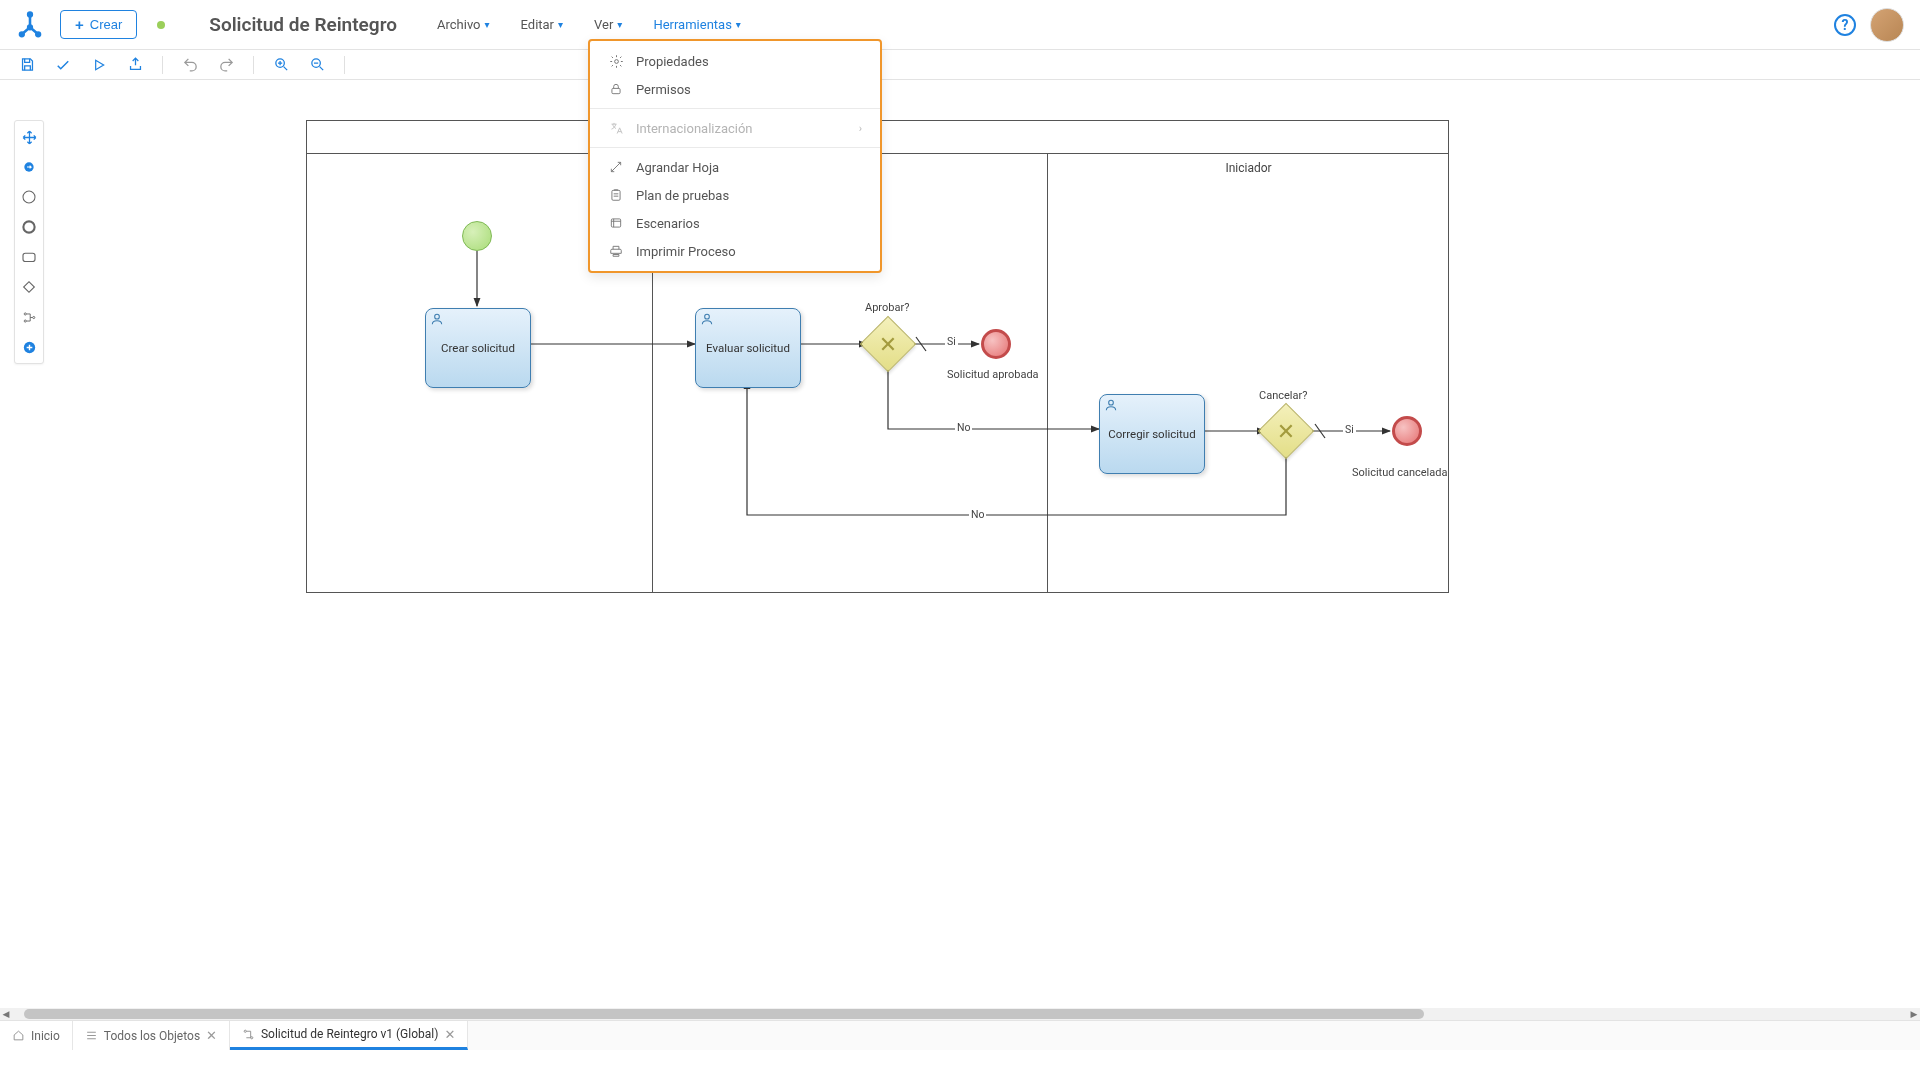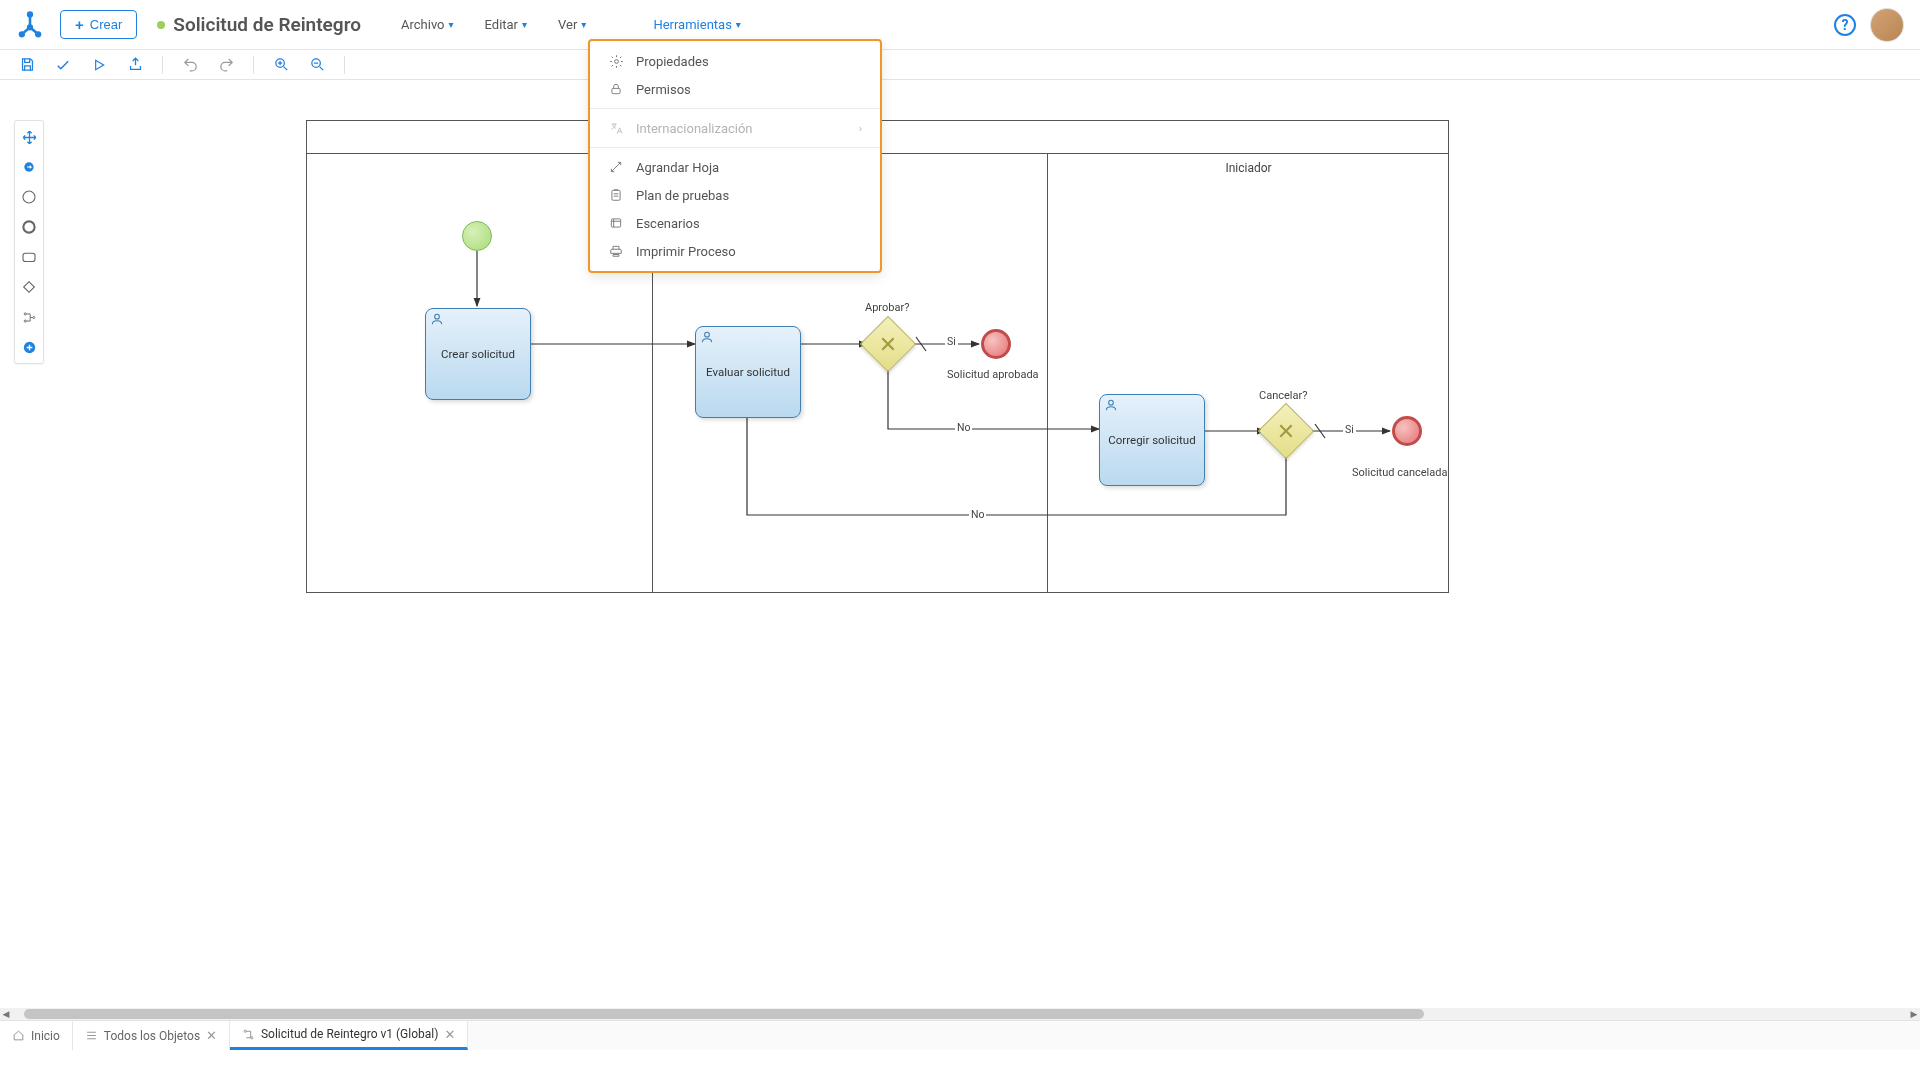--- a/index.html
+++ b/index.html
@@ -2,24 +2,24 @@
 <html><head>
 <meta charset="utf-8">
 <style>
   * { box-sizing: border-box; margin: 0; padding: 0; }
   html, body { width: 100%; height: 100%; font-family: -apple-system, BlinkMacSystemFont, "Segoe UI", Roboto, Helvetica, Arial, sans-serif; font-size: 13px; color: #464646; background:#fff; overflow:hidden;}
   .topbar { display:flex; align-items:center; height:50px; padding:0 16px; border-bottom:1px solid #e3e3e3; position:relative;}
   .logo-icon { width:28px; height:28px; color:#1f82e0;}
   .create-btn { margin-left:16px; border:1px solid #1f82e0; color:#1f82e0; background:#fff; border-radius:4px; padding:6px 14px; font-size:13px; display:flex; align-items:center; gap:6px; cursor:pointer; font-weight:500;}
   .title-block { margin-left:20px; display:flex; align-items:center; gap:8px; }
   .status-dot { width:8px; height:8px; border-radius:50%; background:#9bcf5a; display:inline-block;}
-  .title-text { font-size:19px; font-weight:600; color:#555;}
+  .title-text { font-size:19px; font-weight:600; color:#555;margin-left:36px;}
   .menus { margin-left:40px; display:flex; gap:31px; }
   .menu-item { color:#555; font-size:13px; cursor:pointer; display:flex; align-items:center; gap:4px; }
-  .menu-item.active { color:#1f82e0;margin-left:36px; }
+  .menu-item.active { color:#1f82e0; }
   .chevron { color:#1f82e0; font-size:10px; }
   .topbar-right { margin-left:auto; display:flex; align-items:center; gap:14px;}
   .help-icon { width:22px; height:22px; border:2px solid #1f82e0; border-radius:50%; color:#1f82e0; display:flex; align-items:center; justify-content:center; font-weight:700; font-size:14px;}
   .avatar { width:34px; height:34px; border-radius:50%; background:linear-gradient(135deg,#d4a374,#b88654); border:1px solid #ddd;}
   .toolbar { height:30px; display:flex; align-items:center; gap:18px; padding:0 18px; border-bottom:1px solid #e3e3e3;}
   .tool-icon { width:18px; height:18px; color:#1f82e0; cursor:pointer; display:flex; align-items:center; justify-content:center;}
   .tool-icon.gray { color:#9a9a9a; }
   .tool-sep { width:1px; height:18px; background:#e0e0e0; }
   .workspace { position:relative; width:100%; height:calc(100% - 50px - 30px - 30px);}
   .palette { position:absolute; left:14px; top:40px; width:30px; background:#fff; border:1px solid #e2e2e2; border-radius:3px; padding:6px 0; display:flex; flex-direction:column; align-items:center; gap:10px; box-shadow:0 1px 2px rgba(0,0,0,0.05);}
@@ -35,21 +35,21 @@
   .dd-item.disabled .dd-ic { color:#c4c4c4;}
   .dd-chev { margin-left:auto; color:#bbb; font-size:11px;}
   
   .pool { position:absolute; border:1px solid #555; background:#fff;}
   .lane-header { position:absolute; top:0; height:32px; text-align:center; font-size:12px; color:#444; padding-top:8px;}
   .lane-sep { position:absolute; top:32px; bottom:0; width:1px; background:#555;}
   .lane-top-border { position:absolute; left:0; right:0; top:32px; height:1px; background:#555;}
   
   .start-ev { position:absolute; width:30px; height:30px; border-radius:50%; background:radial-gradient(circle at 35% 35%, #d7f0b9, #a8dc77); border:1px solid #7fb954;}
   .end-ev { position:absolute; width:30px; height:30px; border-radius:50%; background:radial-gradient(circle at 35% 35%, #f7c2c2, #e57373); border:3px solid #c34b4b; box-sizing:border-box;}
-  .task { position:absolute; width:106px; height:92px; border:1px solid #3f7eb0; border-radius:8px; background:linear-gradient(180deg,#e5f1fb,#bad9ef); font-size:11.5px; color:#333; display:flex; align-items:center; justify-content:center; text-align:center; padding:4px; box-shadow:2px 2px 4px rgba(0,0,0,0.15);}
+  .task { position:absolute; width:106px; height:80px; border:1px solid #3f7eb0; border-radius:8px; background:linear-gradient(180deg,#e5f1fb,#bad9ef); font-size:11.5px; color:#333; display:flex; align-items:center; justify-content:center; text-align:center; padding:4px; box-shadow:2px 2px 4px rgba(0,0,0,0.15);}
   .task-user-ic { position:absolute; left:4px; top:3px; width:14px; height:14px; color:#3f7eb0;}
   .gateway { position:absolute; width:40px; height:40px; }
   .gateway-diamond { width:40px; height:40px; transform:rotate(45deg); background:linear-gradient(135deg,#f4f0bb,#e3de87); border:1px solid #b8b25f; box-shadow:2px 2px 3px rgba(0,0,0,0.12);}
   .gateway-x { position:absolute; inset:0; display:flex; align-items:center; justify-content:center; font-size:22px; color:#a39b3e; font-weight:300;}
   .label { position:absolute; font-size:11px; color:#444; white-space:nowrap;}
   .flow-label { position:absolute; font-size:10.5px; color:#444; background:#fff; padding:0 2px;}
   
   .bottom-tabs { position:absolute; bottom:0; left:0; right:0; height:30px; border-top:1px solid #e3e3e3; display:flex; align-items:stretch; background:#fafafa;}
   .btab { padding:0 12px; display:flex; align-items:center; gap:6px; font-size:12px; color:#666; border-right:1px solid #e6e6e6; cursor:pointer; background:#fff;}
   .btab.active { border-bottom:3px solid #1f82e0; color:#333;}
@@ -320,21 +320,21 @@
         <div class="task" style="left:118px; top:187px;">
           <span class="task-user-ic">
               <svg viewBox="0 0 24 24" width="14" height="14" fill="none" stroke="currentColor" stroke-width="1.8">
                 <circle cx="12" cy="8" r="4"></circle>
                 <path d="M4 21c0-4 4-6 8-6s8 2 8 6"></path>
               </svg>
             </span>
           <span>Crear solicitud</span>
         </div>
 
-        <div class="task" style="left:388px; top:187px;margin-top:18px;">
+        <div class="task" style="left:388px; top:187px;">
           <span class="task-user-ic">
               <svg viewBox="0 0 24 24" width="14" height="14" fill="none" stroke="currentColor" stroke-width="1.8">
                 <circle cx="12" cy="8" r="4"></circle>
                 <path d="M4 21c0-4 4-6 8-6s8 2 8 6"></path>
               </svg>
             </span>
           <span>Evaluar solicitud</span>
         </div>
 
         <div class="gateway" style="left:561px; top:203px;">

